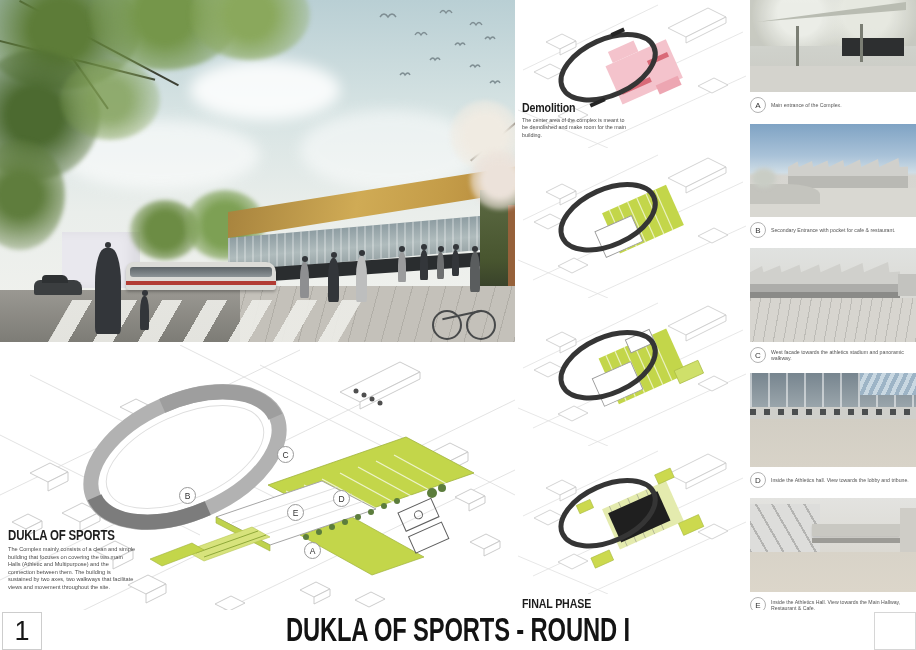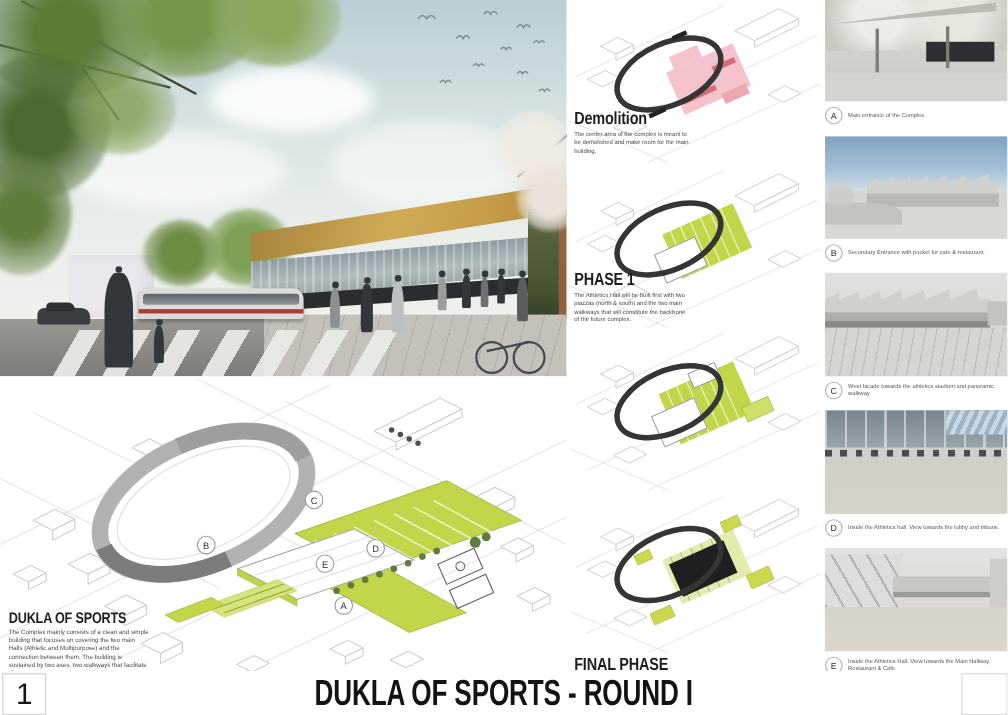--- a/index.html
+++ b/index.html
@@ -21,21 +21,21 @@
 
   
   .axon{left:0;top:345px;width:515px;height:267px;background:#fff;}
   .axon-marker{width:15px;height:15px;border:1px solid #9a9a9a;border-radius:50%;background:#fff;
                display:flex;align-items:center;justify-content:center;font-size:8.5px;color:#333;}
   .axon-title{font-size:14px;font-weight:700;color:#1d1d1d;margin:0 0 3px 0;}
   .axon-body{font-size:5.6px;line-height:1.35;color:#4c4c4c;width:128px;margin:0;}
 
   
   .phases{left:518px;top:0;width:228px;height:612px;}
-  .phase-title{font-size:16px;font-weight:700;color:#1d1d1d;margin:0;}
+  .phase-title{font-size:13px;font-weight:700;color:#1d1d1d;margin:0;}
   .phase-body{font-size:5.4px;line-height:1.35;color:#4c4c4c;width:104px;margin:2px 0 0 0;}
 
   
   .figs{left:750px;top:0;width:166px;height:612px;}
   .figimg{left:0;width:166px;overflow:hidden;}
   .figcap{left:0;width:166px;height:20px;display:flex;align-items:center;gap:5px;padding-top:3px;}
   .capcircle{flex:0 0 auto;width:14px;height:14px;border:1px solid #b3b3b3;border-radius:50%;background:#fff;
              display:flex;align-items:center;justify-content:center;font-size:8px;color:#333;}
   .captext{font-size:5.2px;color:#555;line-height:1.2;}
 
@@ -287,21 +287,21 @@
         <span>D</span>
       </div>
     <div class="abs axon-marker" style="left:287px;top:159px;">
         <span>E</span>
       </div>
     <div class="abs axon-marker" style="left:304px;top:197px;">
         <span>A</span>
       </div>
 
     
-    <div class="abs" style="left:8px;top:208px;width:150px;">
+    <div class="abs" style="left:8px;top:182px;width:150px;">
       <h2 class="axon-title"><span class="cond">DUKLA OF SPORTS</span></h2>
       <p class="axon-body">The Complex mainly consists of a clean and simple building that focuses on covering the two main Halls (Athletic and Multipurpose) and the connection between them. The building is sustained by two axes, two walkways that facilitate views and movement throughout the site.</p>
     </div>
   </div>
 
   <div class="abs phases">
 
     <svg class="abs" style="left:0;top:0;" width="228" height="148" viewBox="0 0 228 148">
       <g stroke="#dcdcdc" stroke-width="0.7" fill="none">
           <path d="M5 70 L140 5"></path>
@@ -377,24 +377,20 @@
             <line x1="106" y1="54" x2="106" y2="98"></line>
           <line x1="116" y1="54" x2="116" y2="98"></line>
             <line x1="126" y1="54" x2="126" y2="98"></line>
           <line x1="136" y1="54" x2="136" y2="98"></line>
             <line x1="146" y1="54" x2="146" y2="98"></line>
         </g>
         <rect x="74" y="68" width="40" height="28" fill="#fff" stroke="#9a9a9a" stroke-width="0.9"></rect>
         <ellipse cx="92" cy="60" rx="50" ry="28" fill="none" stroke="#353535" stroke-width="5"></ellipse>
       </g>
     </svg>
-    <div class="abs" style="left:4px;top:246px;width:120px;">
-      <h3 class="phase-title"><span class="cond">PHASE 1</span></h3>
-      <p class="phase-body">The Athletics Hall will be built first with two piazzas (north &amp; south) and the two main walkways that will constitute the backbone of the future complex.</p>
-    </div>
 
     <svg class="abs" style="left:0;top:298px;" width="228" height="148" viewBox="0 0 228 148">
       <g stroke="#dcdcdc" stroke-width="0.7" fill="none">
           <path d="M5 70 L140 5"></path>
           <path d="M15 130 L225 32"></path>
           <path d="M70 148 L228 76"></path>
           <path d="M0 110 L90 148"></path>
         </g>
       <g stroke="#c8c8c8" stroke-width="0.8" fill="#fff">
         <g transform="translate(28,36)">

